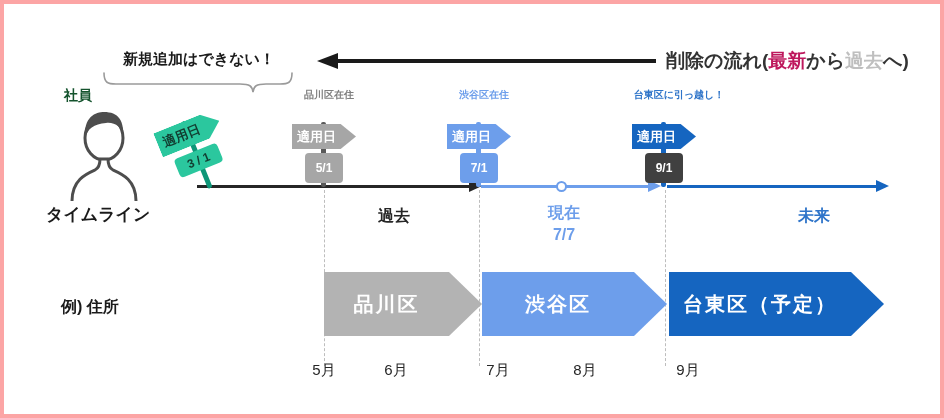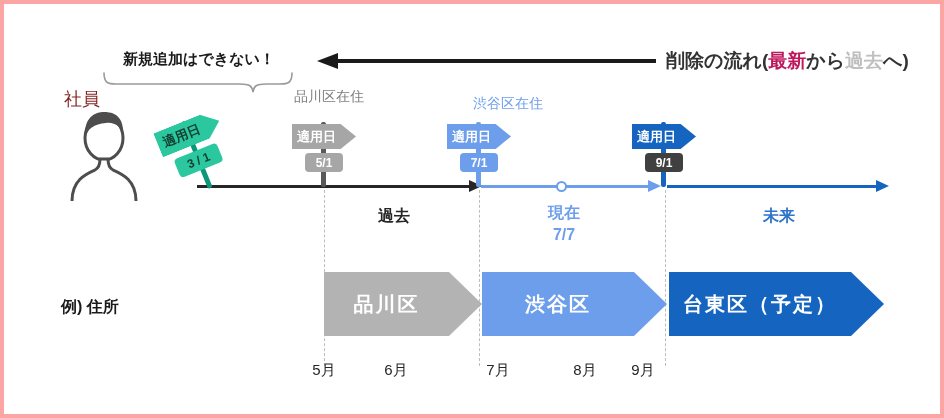--- a/index.html
+++ b/index.html
@@ -7,43 +7,43 @@
   body { font-family:"Liberation Sans","DejaVu Sans",sans-serif; }
   #canvas { position:relative; width:944px; height:418px; background:#fff; border:4px solid #fca5a5; overflow:hidden; }
   .abs { position:absolute; }
   .ctr { transform:translateX(-50%); }
 
   
   #callout-text { left:100px; top:46px; width:190px; text-align:center; font-size:15px; font-weight:bold; color:#1a1a1a; }
   #callout-brace { left:98px; top:67px; }
 
   
-  #actor-label { left:60px; top:83px; font-size:18px; font-weight:normal; color:#7f1d1d; }
+  #actor-label { left:60px; top:83px; font-size:14px; font-weight:bold; color:#14532d; }
   #person-icon { left:58px; top:104px; }
   #timeline-label { left:42px; top:199px; font-size:17px; font-weight:bold; color:#1a1a1a; }
 
   
   #del-line { left:332px; top:55px; width:320px; height:4px; }
   #del-head { left:313px; top:49px; width:0; height:0; border-top:8px solid transparent; border-bottom:8px solid transparent; border-right:21px solid #1a1a1a; }
   #del-title { left:662px; top:44px; font-size:19px; font-weight:bold; color:#333333; white-space:nowrap; }
 
   
-  .status-label { top:84px; font-size:14px; font-weight:normal; white-space:nowrap; }
+  .status-label { top:84px; font-size:10px; font-weight:bold; white-space:nowrap; }
   #status-0 { left:325px; }
-  #status-1 { left:504px;margin-top:7px; }
+  #status-1 { left:480px; }
   #status-2 { left:675px; }
 
   
   .flag { position:absolute; width:64px; height:70px; }
   .flag .pole { position:absolute; left:29px; top:0; width:5px; height:65px; border-radius:2px; }
   .flag .flag-arrow { position:absolute; left:0; top:2px; width:64px; height:25px;
       clip-path:polygon(0 0,76% 0,100% 50%,76% 100%,0 100%);
       color:#fff; font-weight:bold; font-size:13px;
       display:flex; align-items:center; justify-content:center; padding-right:15px; }
-  .flag .flag-date { position:absolute; left:13px; top:31px; width:38px; height:19px; border-radius:4px;
+  .flag .flag-date { position:absolute; left:13px; top:31px; width:38px; height:30px; border-radius:4px;
       color:#fff; font-weight:bold; font-size:12px;
       display:flex; align-items:center; justify-content:center; }
   #flag-1 { left:288px; top:118px; }
   #flag-2 { left:443px; top:118px; }
   #flag-3 { left:628px; top:118px; }
   
   #flag-0 { left:172px; top:110px; width:68px; height:80px; transform:rotate(-22deg); transform-origin:34px 72px; }
   #flag-0 .pole { left:31px; top:2px; height:72px; }
   #flag-0 .flag-arrow { left:1px; top:2px; width:66px; height:26px; }
   #flag-0 .flag-date { left:10px; top:34px; width:46px; height:20px; }
@@ -76,47 +76,49 @@
       clip-path:polygon(0 0,calc(100% - 33px) 0,100% 50%,calc(100% - 33px) 100%,0 100%);
       color:#fff; font-weight:bold; font-size:20px; letter-spacing:2px;
       display:flex; align-items:center; justify-content:center; padding-right:33px; white-space:nowrap; }
   #addr-0 { left:320px; width:158px; }
   #addr-1 { left:478px; width:185px; }
   #addr-2 { left:665px; width:215px; }
 
   
   .month { top:357px; font-size:15px; color:#262626; white-space:nowrap; }
   #month-0 { left:320px; } #month-1 { left:392px; } #month-2 { left:494px; }
-  #month-3 { left:581px; } #month-4 { left:639px; }
+  #month-3 { left:581px; } #month-4 { left:684px; }
 </style>
 </head>
 <body>
 
 <div id="canvas">
 
   <div class="abs" id="callout-text">新規追加はできない！</div>
   <svg class="abs" id="callout-brace" width="192" height="24" viewBox="0 0 192 24">
     <path d="M2,2 C2,12 6,13 14,13 L138,13 C148,13 150,15 151,21 C152,15 154,13 164,13 L178,13 C186,13 190,12 190,2" fill="none" stroke="#9a9a9a" stroke-width="1.6" stroke-linecap="round"></path>
   </svg>
 
   <div class="abs" id="actor-label">社員</div>
   <svg class="abs" id="person-icon" width="84" height="94" viewBox="0 0 84 94">
     <ellipse cx="42" cy="30" rx="19" ry="22" fill="#ffffff" stroke-width="3" style="stroke: rgb(77, 77, 77);"></ellipse>
     <path d="M23,32 C21,8 34,4 42,4 C56,4 63,12 61,32 C61,18 52,14 44,15 C32,16 25,20 23,32 Z" style="fill: rgb(77, 77, 77);"></path>
     <path d="M10,93 C10,72 24,66 33,62 C37,60 38,56 38,51 L46,51 C46,56 47,60 51,62 C60,66 74,72 74,93" fill="#ffffff" stroke-width="3" stroke-linejoin="round" style="stroke: rgb(77, 77, 77);"></path>
   </svg>
+  <div class="abs" id="timeline-label">タイムライン</div>
 
   <div class="abs" id="del-line" style="background-color: rgb(26, 26, 26);"></div>
   <div class="abs" id="del-head" style="border-right-color: rgb(26, 26, 26);"></div>
   <div class="abs" id="del-title">
     <span>削除の流れ(</span><span style="color: #be185d;">最新</span><span>から</span><span style="color: rgb(191, 191, 191);">過去</span><span>へ)</span>
   </div>
 
   <div class="abs ctr status-label" id="status-0" style="color: rgb(127, 127, 127);">品川区在住</div>
   <div class="abs ctr status-label" id="status-1" style="color: rgb(109, 158, 235);">渋谷区在住</div>
+  <div class="abs ctr status-label" id="status-2" style="color: rgb(46, 116, 201);">台東区に引っ越し！</div>
 
   <div class="dotv" id="dotv-0"></div>
   <div class="dotv" id="dotv-1"></div>
   <div class="dotv" id="dotv-2"></div>
 
   <div class="tl-seg" id="tl-past" style="background-color: rgb(38, 38, 38);"></div>
   <div class="tri-r" id="tl-past-head" style="border-left-color: rgb(38, 38, 38);"></div>
   <div class="tl-seg" id="tl-present" style="background-color: rgb(109, 158, 235);"></div>
   <div class="abs" id="tl-now-circle" style="border-color: rgb(109, 158, 235);"></div>
   <div class="tri-r" id="tl-present-head" style="border-left-color: rgb(109, 158, 235);"></div>
@@ -153,21 +155,21 @@
       <span>適用日</span>
     </div>
     <div class="flag-date" style="background-color: #404040;">9/1</div>
   </div>
 
   <div class="abs ctr zone" id="zone-0" style="color: rgb(38, 38, 38);">過去</div>
   <div class="abs ctr zone" id="zone-1" style="color: rgb(109, 158, 235);">
     <span>現在</span>
     <span class="sub">7/7</span>
   </div>
-  <div class="abs ctr zone" id="zone-2" style="color: rgb(46, 116, 201);">未来</div>
+  <div class="abs ctr zone" id="zone-2" style="color: rgb(46, 116, 201); margin-left: 35px;">未来</div>
 
   <div class="abs" id="example-label">例) 住所</div>
   <div class="addr-arrow" id="addr-0" style="background-color: rgb(179, 179, 179);">品川区</div>
   <div class="addr-arrow" id="addr-2" style="background-color: rgb(21, 101, 192);">台東区（予定）</div>
   <div class="addr-arrow" id="addr-1" style="background-color: rgb(109, 158, 235);">渋谷区</div>
 
   <div class="abs ctr month" id="month-0">5月</div>
   <div class="abs ctr month" id="month-1">6月</div>
   <div class="abs ctr month" id="month-2">7月</div>
   <div class="abs ctr month" id="month-3">8月</div>

